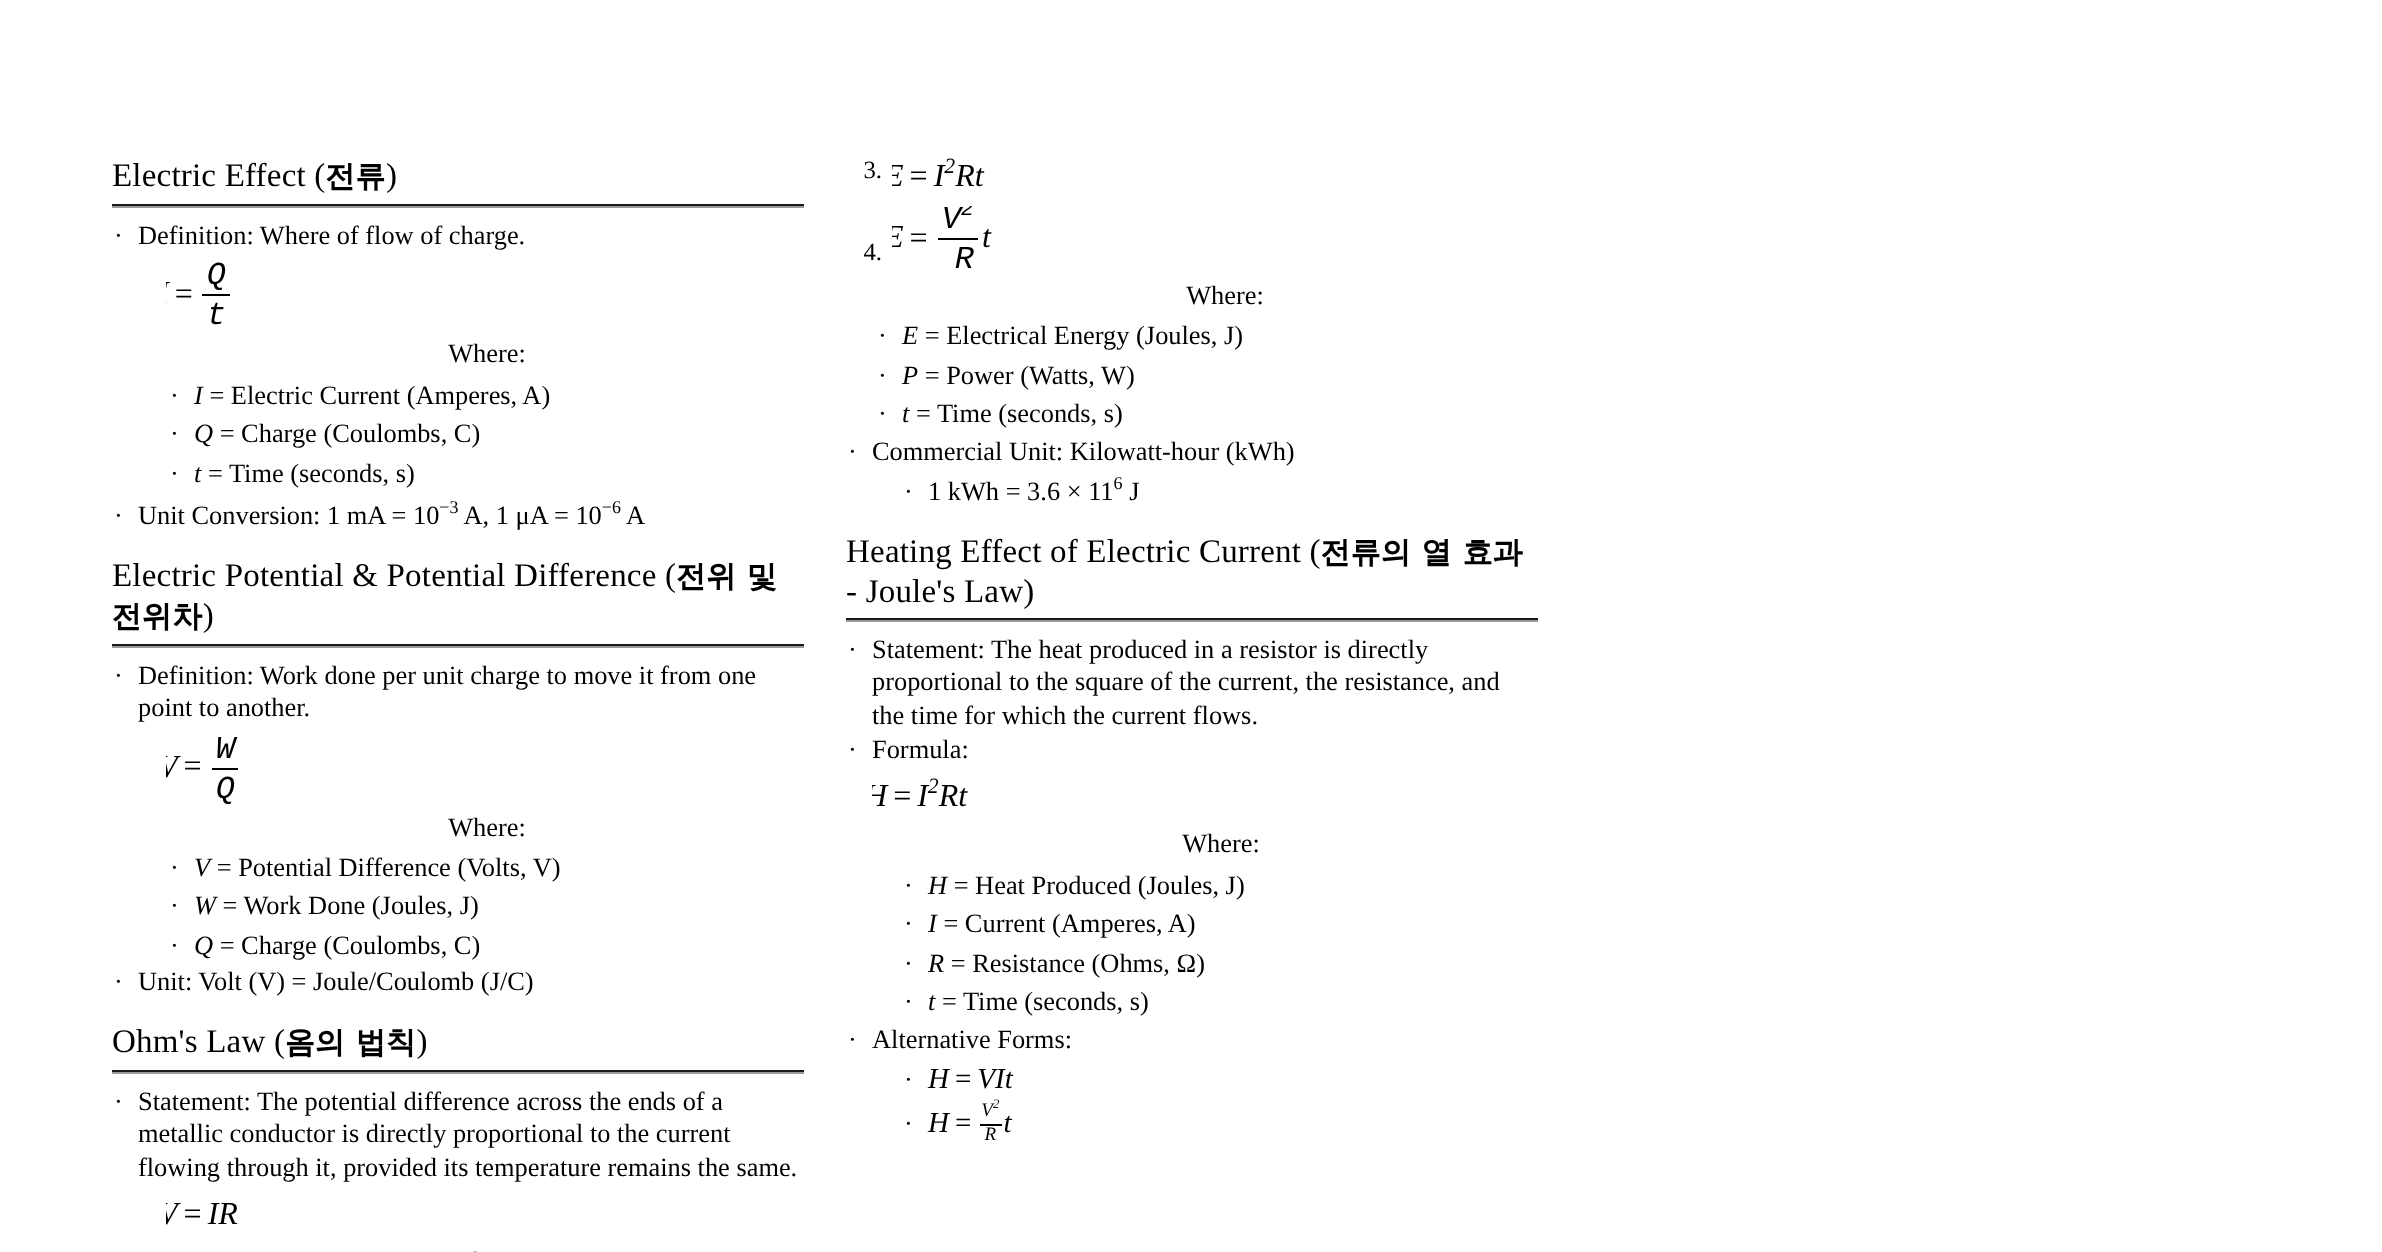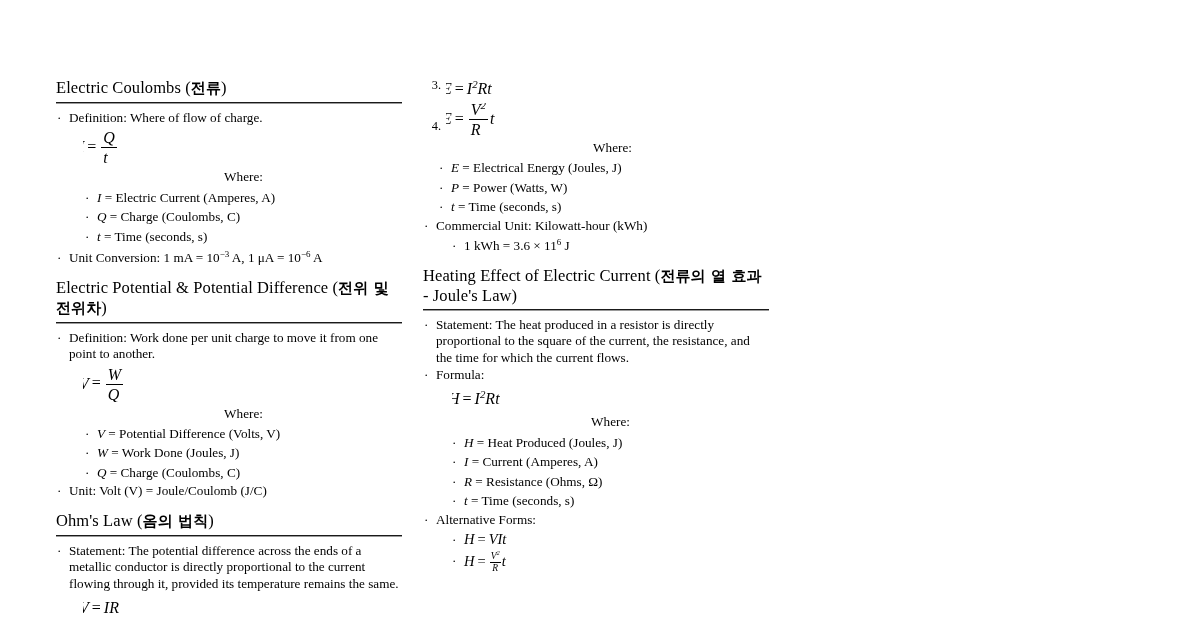--- a/index.html
+++ b/index.html
@@ -149,24 +149,25 @@
     display: flex;
     align-items: center;
     height: 34px;
   }
   .dmath.short { height: 22px; }
   .dmath.short .inner { height: 22px; text-align: right; }
 
   .frac {
     display: inline-flex;
     flex-direction: column;
-    align-items: flex-start;
+    align-items: flex-end;
     vertical-align: middle;
     margin: 0 2px;
     line-height: 1;
+    font-family: Liberation Mono, monospace;
   }
   .frac .nu {
     padding: 0 2px 1px 2px;
     border-bottom: 1.1px solid #000;
   }
   .frac .de {
     padding: 2px 2px 0 2px;
   }
 
   .frac-sm {
@@ -196,21 +197,21 @@
   .imath .op { font-style: normal; padding: 0 3px; }
 </style>
 </head>
 <body>
 
 <div class="page">
 
   <div class="col col-left">
 
     <div class="section">
-      <h2 class="sec-title"><span>Electric Coulombs (</span><span class="ko">전류</span><span>)</span></h2>
+      <h2 class="sec-title"><span>Electric Effect (</span><span class="ko">전류</span><span>)</span></h2>
       <hr class="rule">
 
       <ul class="lv1">
         <li>
           <span class="bullet">·</span>
           <span>Definition: Where of flow of charge.</span>
 
           <div class="dmath">
             <span class="inner">
               <span class="math"><span class="mvar">I</span><span class="op">=</span><span class="frac">
@@ -340,21 +341,21 @@
       <ul class="lv1">
         <li>
           <span class="bullet">·</span>
           <span>Statement: The heat produced in a resistor is directly proportional to the square of the current, the resistance, and the time for which the current flows.</span>
         </li>
 
         <li>
           <span class="bullet">·</span>
           <span>Formula:</span>
 
-          <div class="dmath short" style="margin-left:16px;">
+          <div class="dmath short" style="margin-left:0;">
             <span class="inner">
               <span class="math"><span class="mvar">H</span><span class="op">=</span><span class="mvar">I</span><span class="supv">2</span><span class="mvar">Rt</span></span>
             </span>
           </div>
 
           <div class="where">Where:</div>
           <ul class="lv2">
             <li><span class="bullet">·</span><span class="mvar">H</span><span> = Heat Produced (Joules, J)</span></li>
             <li><span class="bullet">·</span><span class="mvar">I</span><span> = Current (Amperes, A)</span></li>
             <li><span class="bullet">·</span><span class="mvar">R</span><span> = Resistance (Ohms, Ω)</span></li>

